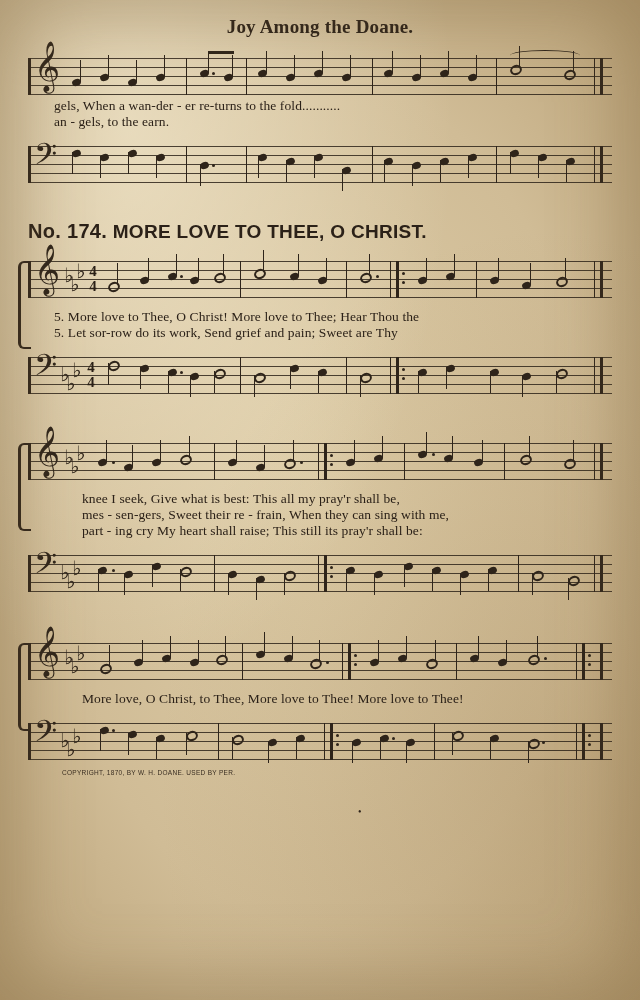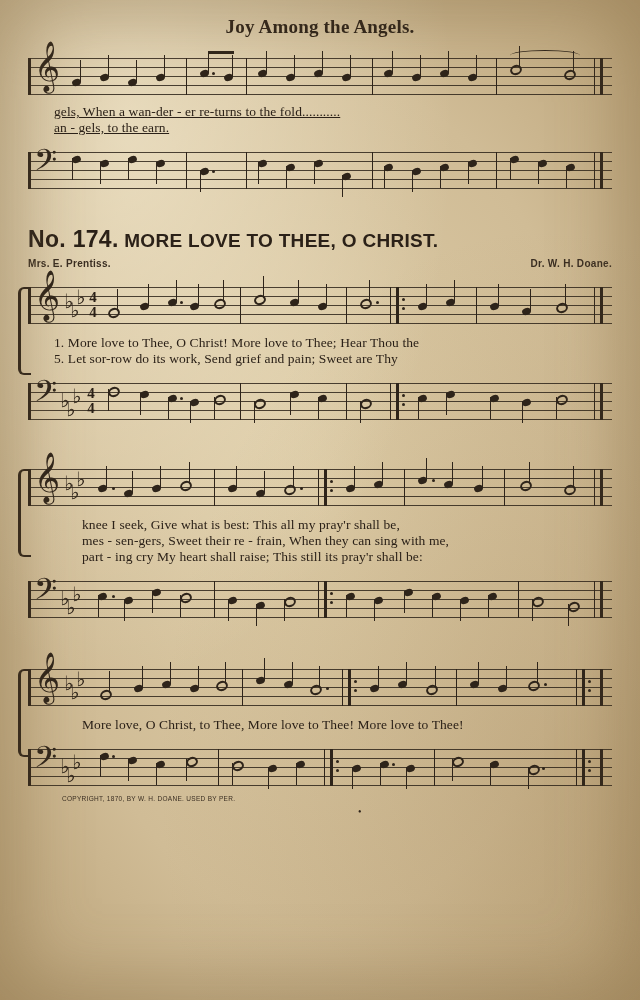--- a/index.html
+++ b/index.html
@@ -174,21 +174,21 @@
   .hymn-head {
     margin: 14px 28px 0 28px;
   }
   .hymn-number-title {
     font-family: "Liberation Sans", sans-serif;
     font-weight: bold;
     font-size: 19px;
     letter-spacing: 0.3px;
   }
   .hymn-number-title .no {
-    font-size: 23px;
+    font-size: 20px;
   }
   .credits {
     display: flex;
     justify-content: space-between;
     font-family: "Liberation Sans", sans-serif;
     font-size: 10px;
     font-weight: bold;
     letter-spacing: 0.3px;
     margin-top: 5px;
     color: #3a2e22;
@@ -208,21 +208,21 @@
     color: #2b2118;
   }
 </style>
 </head>
 <body>
 
 <div class="paper"></div>
 
 <div class="content">
 
-  <div class="page-title">Joy Among the Angels.</div>
+  <div class="page-title">Joy Among the Doane.</div>
 
   <div class="staff-block" style="margin-top:14px;">
     <div class="staff">
       <div class="line l0"></div>
         <div class="line l1"></div>
         <div class="line l2"></div>
         <div class="line l3"></div>
         <div class="line l4"></div>
       <div class="bar thick" style="left:0;"></div>
       <div class="clef treble" style="left:6px;">𝄞</div>
@@ -273,21 +273,21 @@
         <div class="stem" style="left:491px; top:-6px;"></div>
       <div class="note open" style="left:536px; top:18px;"></div>
         <div class="stem" style="left:545px; top:-1px;"></div>
       <div class="slur" style="left:482px; top:-2px; width:70px;"></div>
 
       <div class="bar" style="left:566px;"></div>
       <div class="bar end" style="left:572px;"></div>
     </div>
   </div>
 
-  <div class="lyrics" style="margin-top:6px; padding-left:26px;text-decoration:underline;">
+  <div class="lyrics" style="padding-left:26px;">
     <div class="row">gels,   When a wan-der - er  re-turns  to  the  fold...........</div>
     <div class="row">an - gels,                                           to  the earn.</div>
   </div>
 
   <div class="staff-block" style="margin-top:10px;">
     <div class="staff">
       <div class="line l0"></div>
         <div class="line l1"></div>
         <div class="line l2"></div>
         <div class="line l3"></div>
@@ -343,24 +343,20 @@
 
       <div class="bar" style="left:566px;"></div>
       <div class="bar end" style="left:572px;"></div>
     </div>
   </div>
 
   <div class="hymn-head" style="margin-top:34px;">
     <div class="hymn-number-title">
       <span class="no">No. 174.</span>
       <span>MORE LOVE TO THEE, O CHRIST.</span>
-    </div>
-    <div class="credits">
-      <span>Mrs. E. Prentiss.</span>
-      <span>Dr. W. H. Doane.</span>
     </div>
   </div>
 
   <div class="staff-block" style="margin-top:12px;">
     <div class="staff">
       <div class="line l0"></div>
         <div class="line l1"></div>
         <div class="line l2"></div>
         <div class="line l3"></div>
         <div class="line l4"></div>
@@ -417,21 +413,21 @@
         <div class="stem" style="left:502px; top:8px;"></div>
       <div class="note open" style="left:528px; top:22px;"></div>
         <div class="stem" style="left:537px; top:3px;"></div>
 
       <div class="bar" style="left:566px;"></div>
       <div class="bar end" style="left:572px;"></div>
     </div>
   </div>
 
   <div class="lyrics indent" style="margin-top:8px;">
-    <div class="row">1. More  love to Thee,   O  Christ! More  love  to  Thee;  Hear Thou the</div>
+    <div class="row">5. More  love to Thee,   O  Christ! More  love  to  Thee;  Hear Thou the</div>
     <div class="row">5. Let    sor-row do     its  work, Send grief and pain;  Sweet  are Thy</div>
   </div>
 
   <div class="staff-block" style="margin-top:10px;">
     <div class="staff">
       <div class="line l0"></div>
         <div class="line l1"></div>
         <div class="line l2"></div>
         <div class="line l3"></div>
         <div class="line l4"></div>

